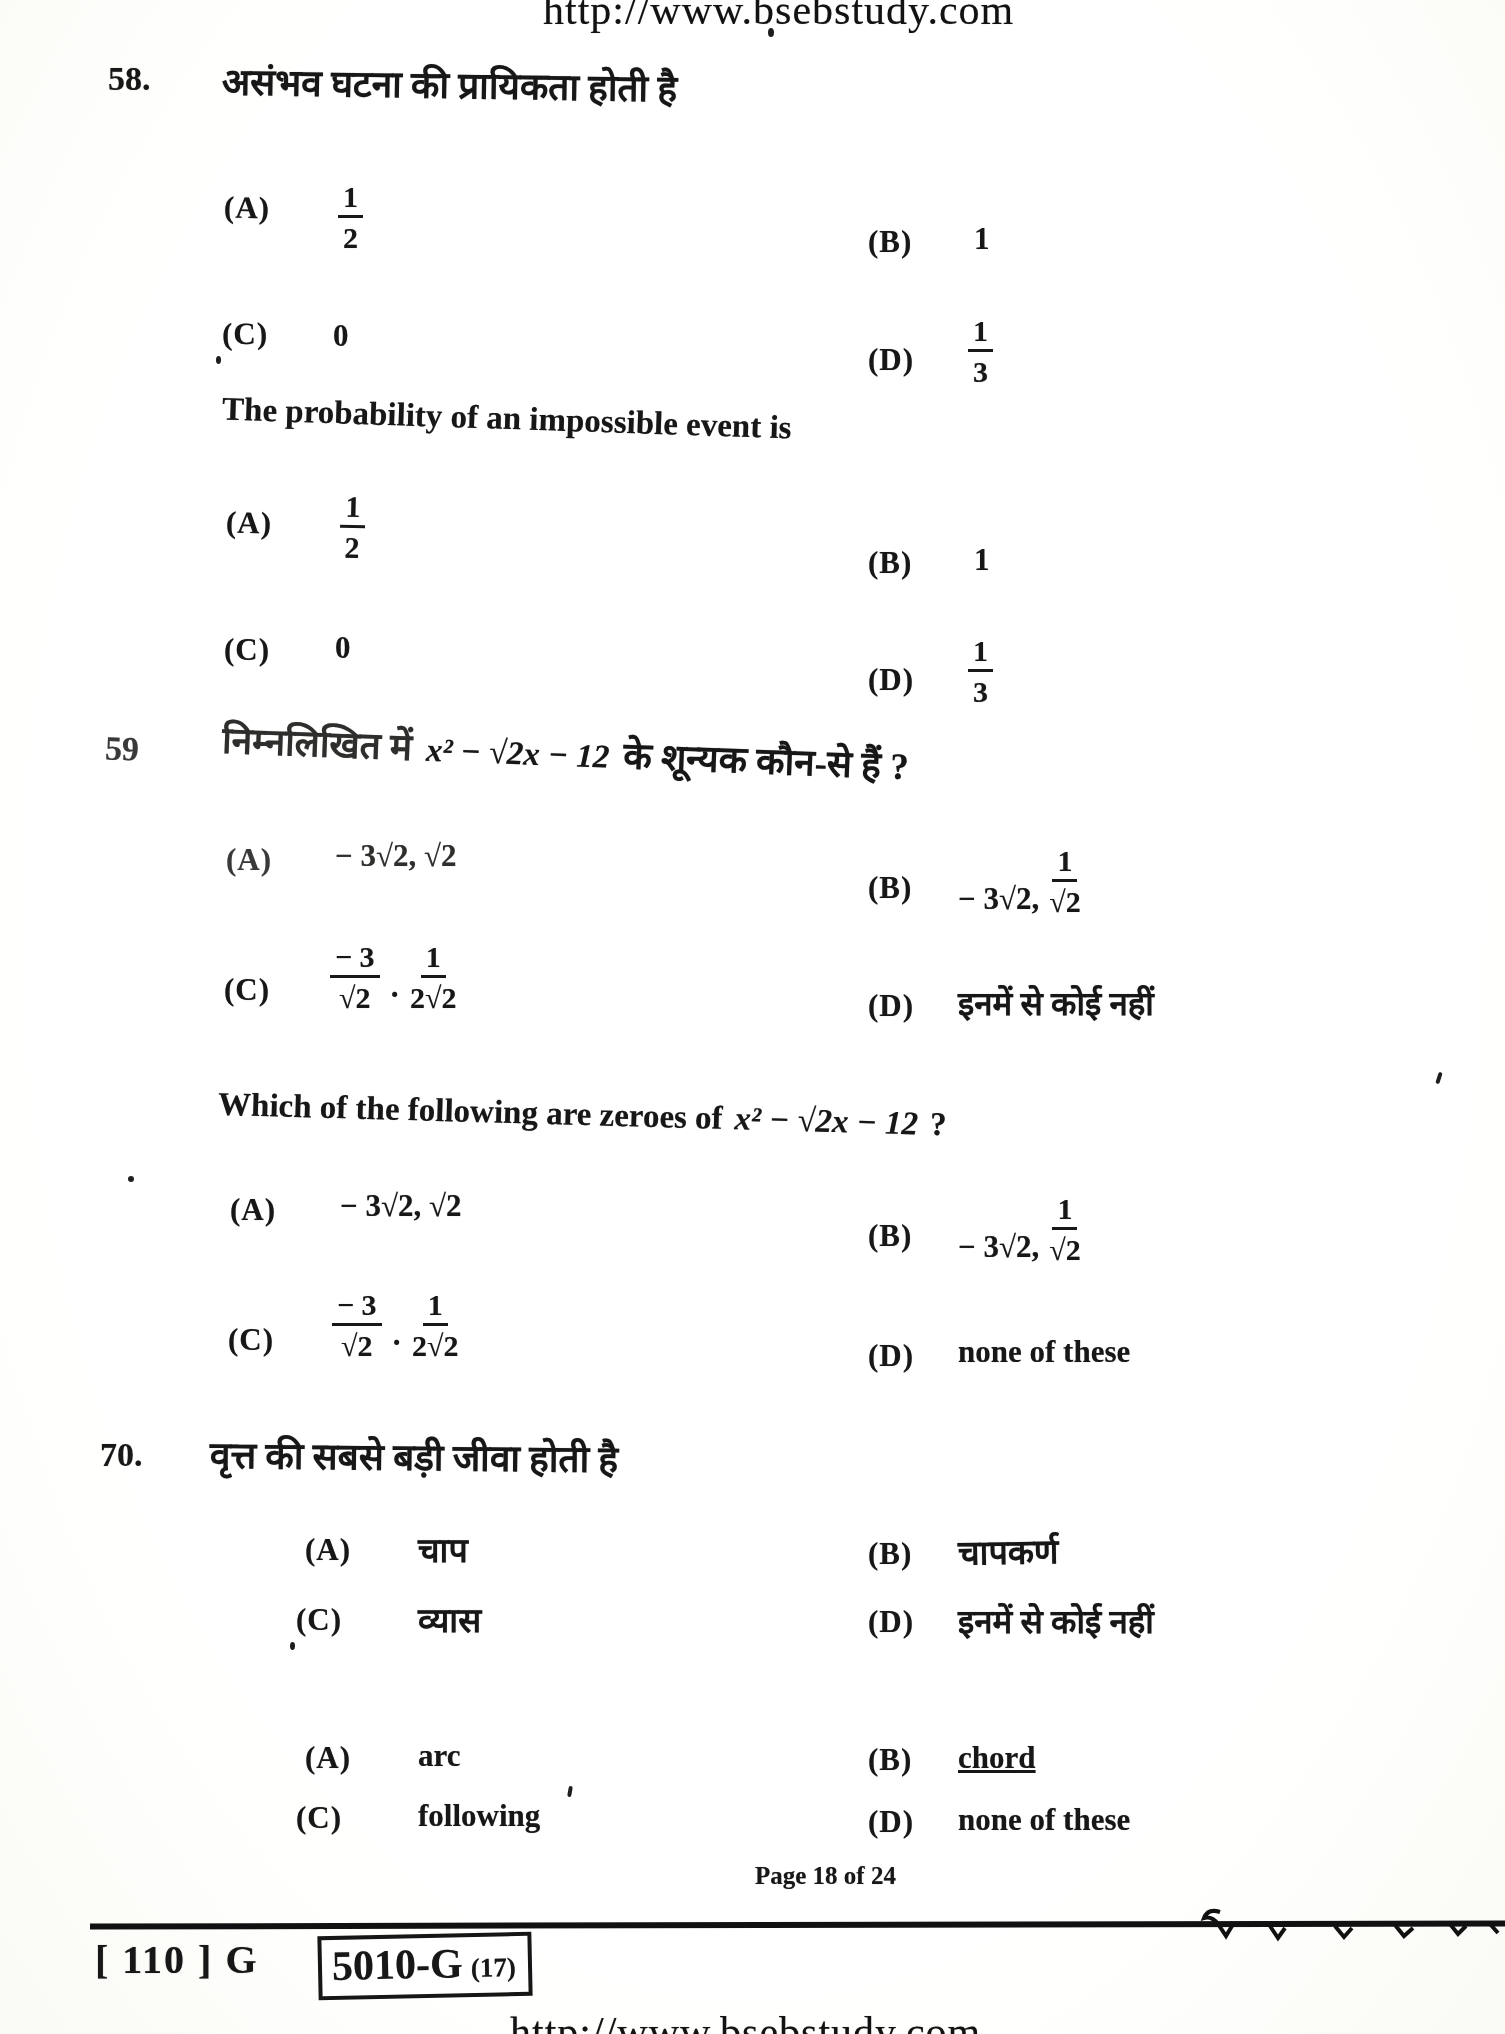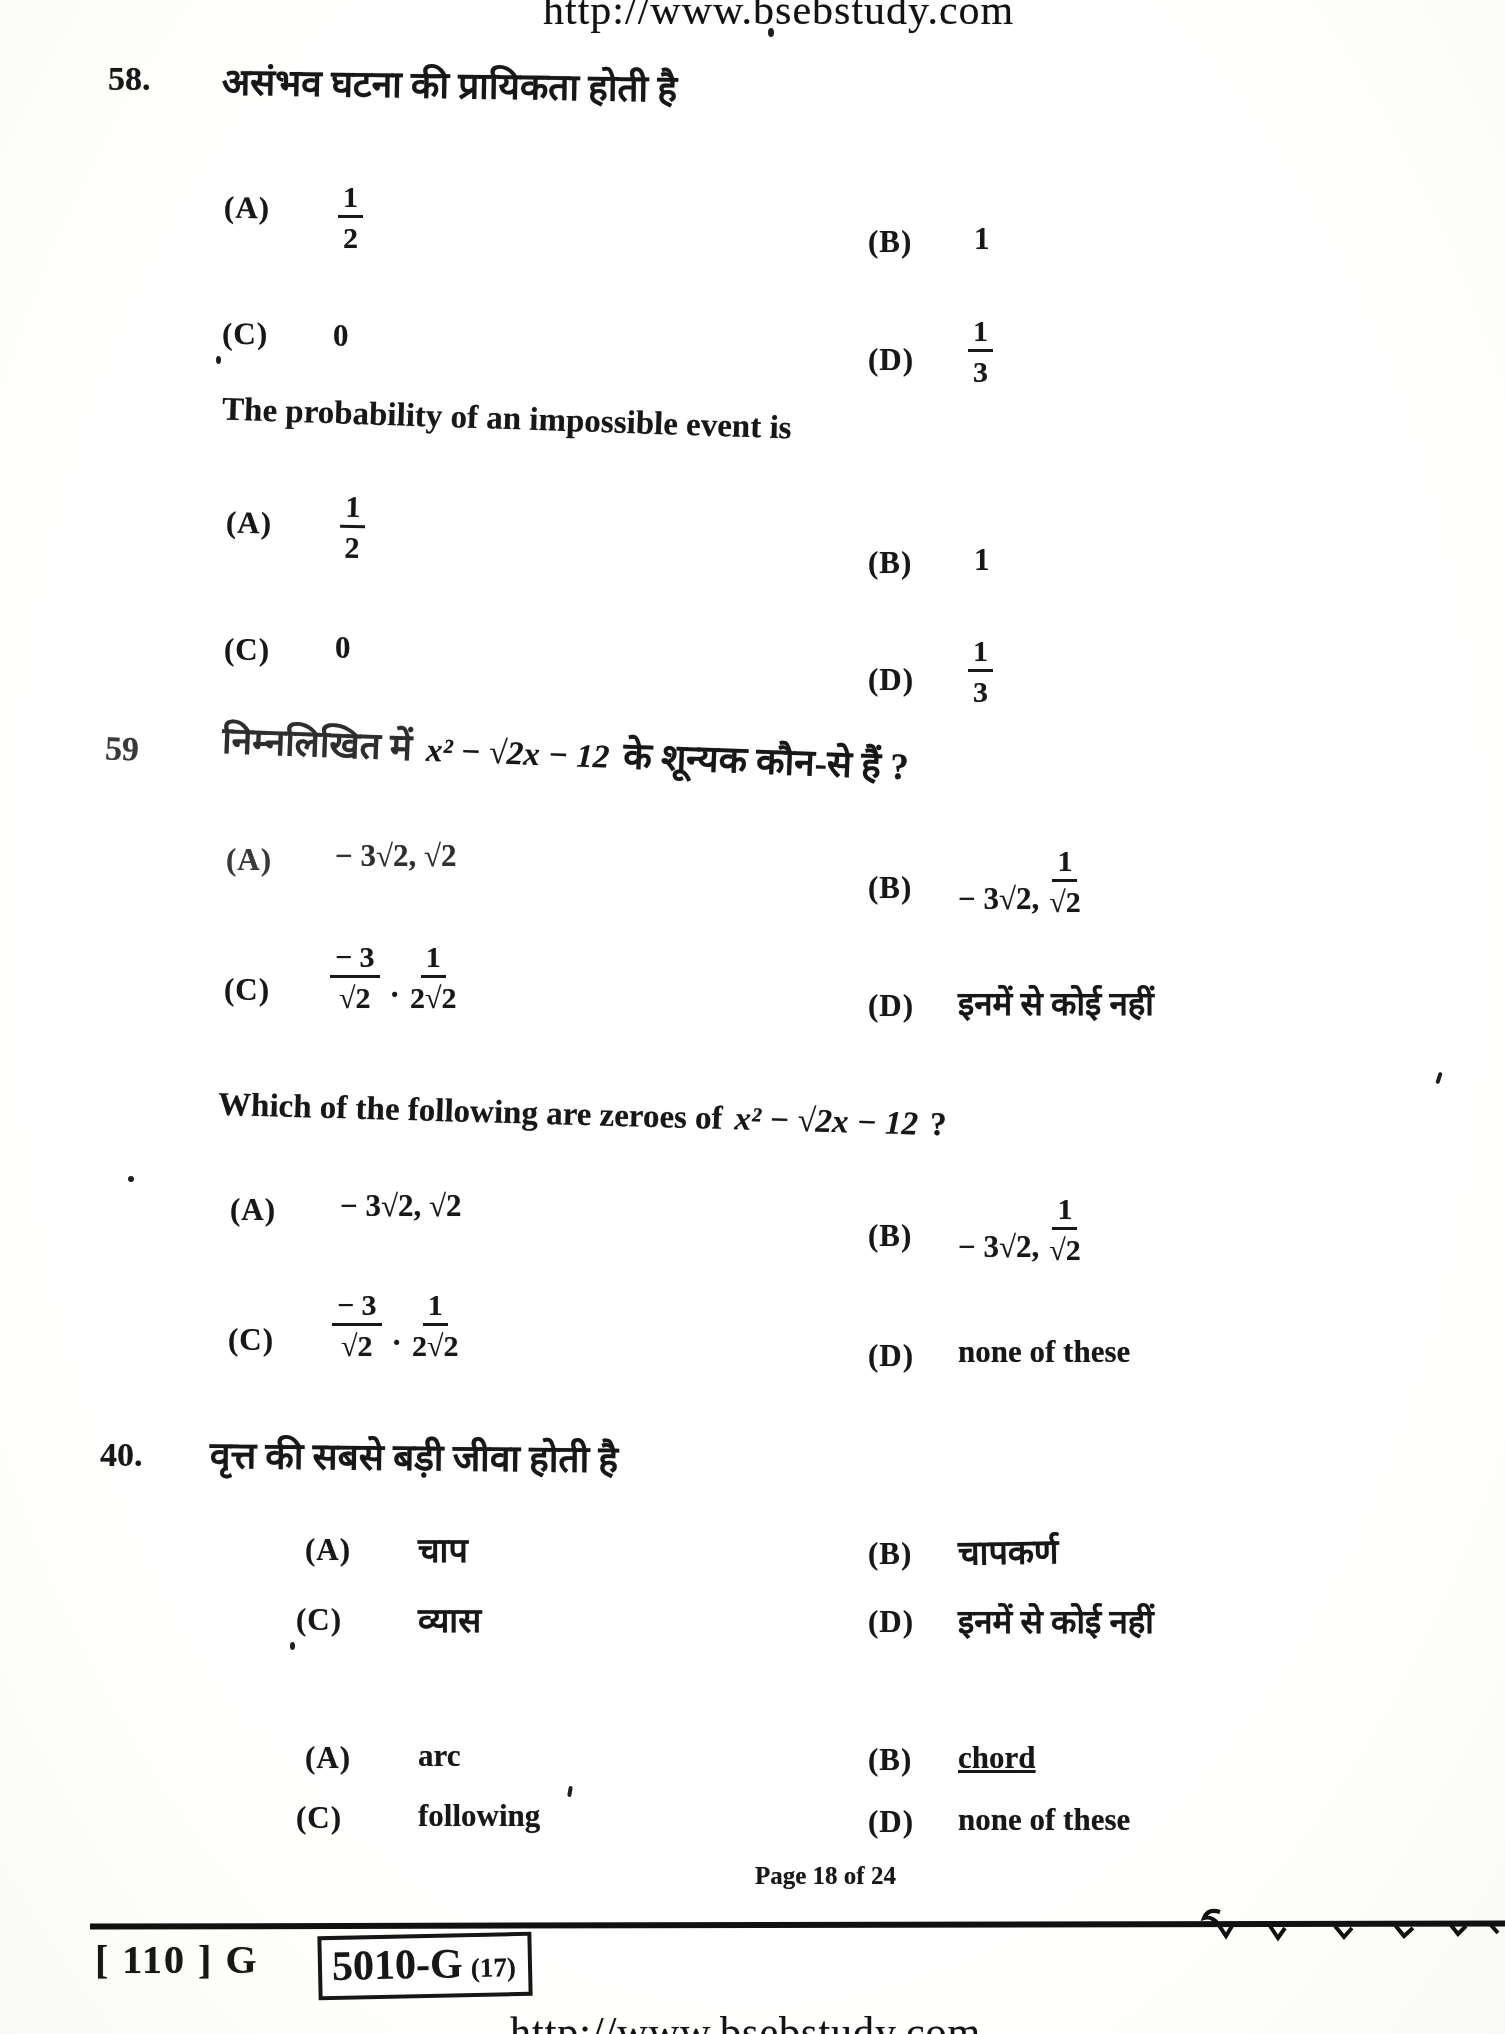--- a/index.html
+++ b/index.html
@@ -140,21 +140,21 @@
     <span>·</span>
     <span class="frac">
       <span class="num">1</span>
       <span class="den">2√2</span>
     </span>
   </div>
   <div class="abs lbl ink" style="left:868px;top:1338px;">(D)</div>
   <div class="abs val ink" style="left:958px;top:1334px;">none of these</div>
   <div class="speck" style="left:1437px;top:1072px;width:4px;height:12px;transform:rotate(18deg);border-radius:2px;"></div>
 
-  <div class="abs qnum ink" style="left:100px;top:1436px;">40.</div>
+  <div class="abs qnum ink" style="left:100px;top:1436px;">70.</div>
   <div class="abs hstem ink" style="left:210px;top:1430px;transform:rotate(0.6deg);">वृत्त की सबसे बड़ी जीवा होती है</div>
 
   <div class="abs lbl ink" style="left:305px;top:1532px;">(A)</div>
   <div class="abs val ink" style="left:418px;top:1526px;font-size:34px;">चाप</div>
   <div class="abs lbl ink" style="left:868px;top:1536px;">(B)</div>
   <div class="abs val ink" style="left:958px;top:1528px;font-size:34px;transform:rotate(-1deg);">चापकर्ण</div>
 
   <div class="abs lbl ink" style="left:296px;top:1602px;">(C)</div>
   <div class="speck" style="left:290px;top:1642px;width:5px;height:8px;"></div>
   <div class="abs val ink" style="left:418px;top:1596px;font-size:34px;">व्यास</div>

